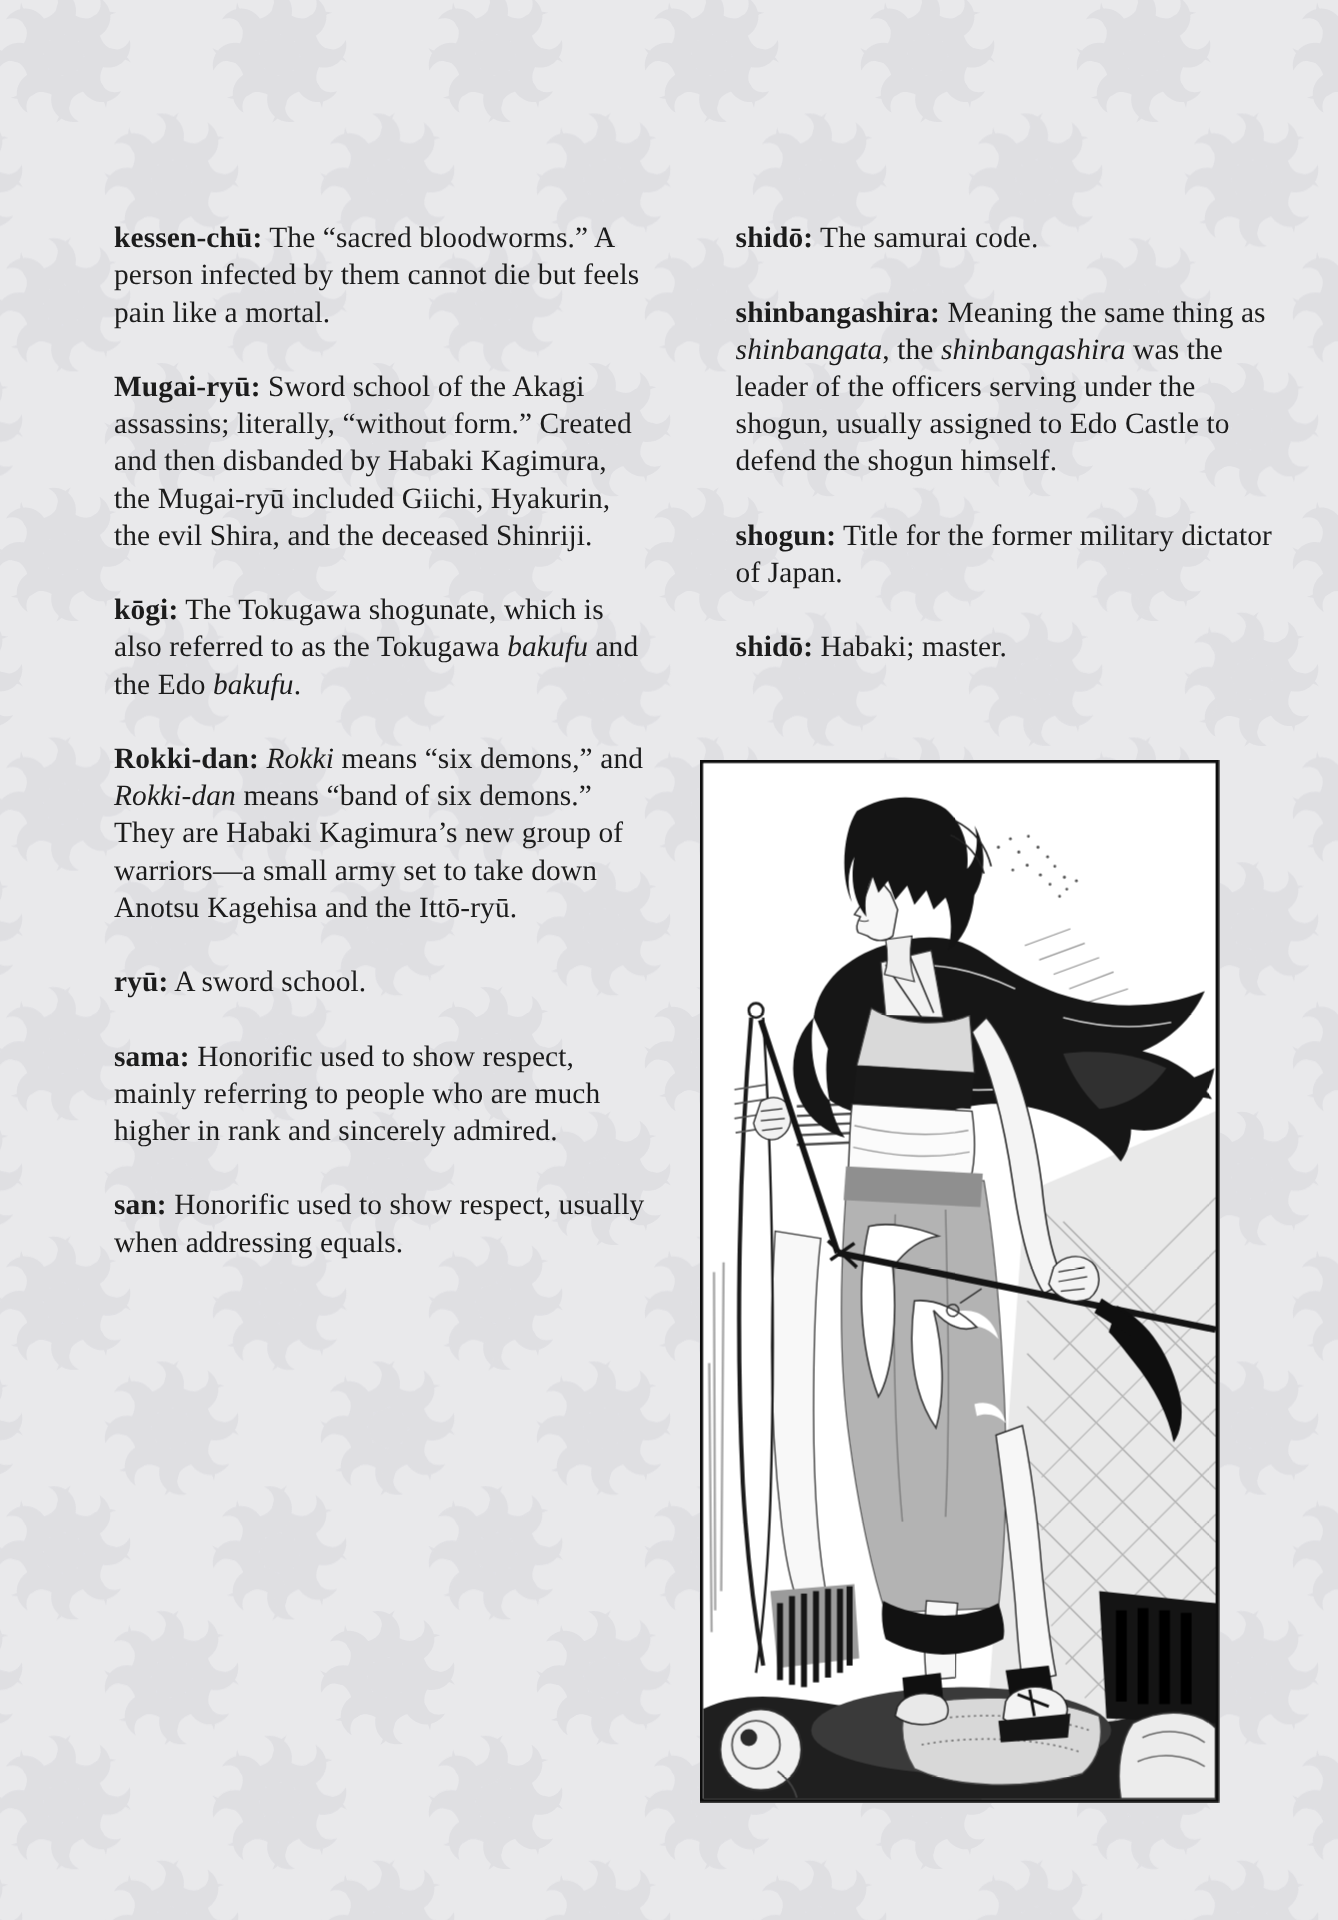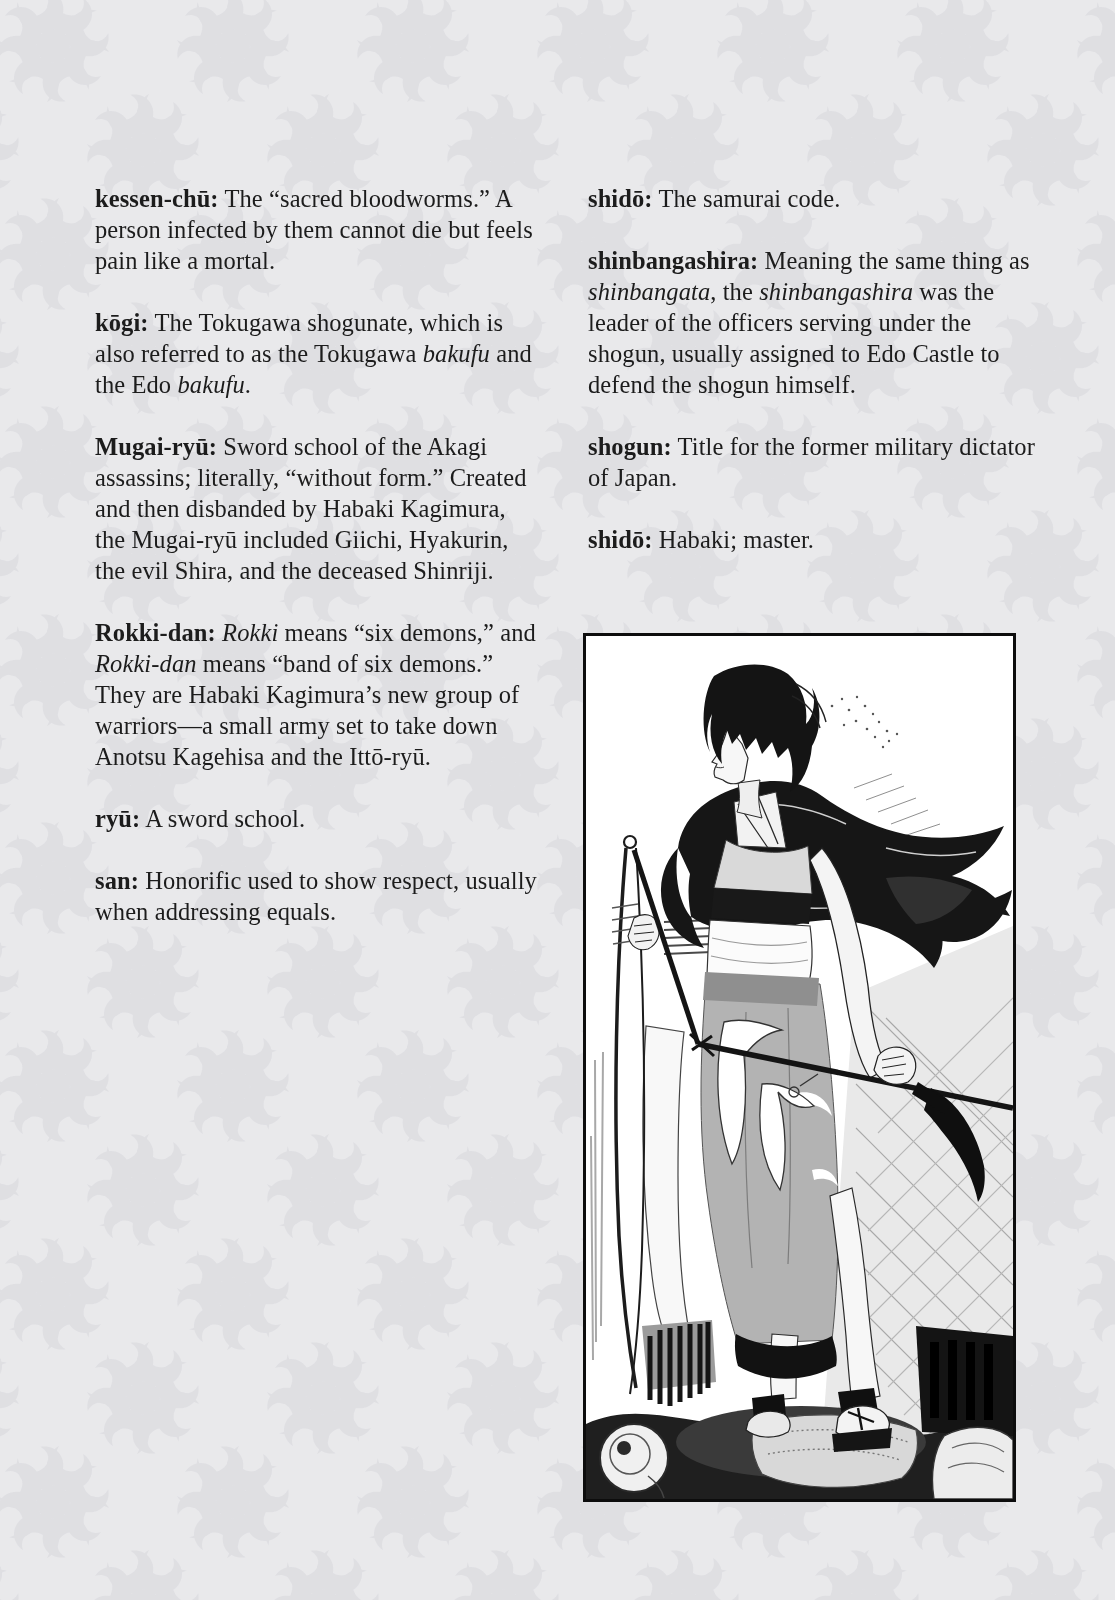--- a/index.html
+++ b/index.html
@@ -4,21 +4,21 @@
 <style>
   html,body{margin:0;padding:0;}
   body{width:1115px;height:1600px;position:relative;overflow:hidden;
        background:#e9e9eb;color:#1c1c1c;
        font-family:"Liberation Serif","DejaVu Serif",serif;}
   .page{position:absolute;inset:0;width:1094px;height:1600px;}
   svg.bg{position:absolute;left:0;top:0;width:1115px;height:1600px;display:block;}
   .col{position:absolute;top:183px;width:447px;font-size:24.5px;line-height:31px;
        letter-spacing:0.1px;}
   .col-left{left:95px;}
-  .col-right{left:588px;}
+  .col-right{left:613px;}
   .entry{margin:0 0 31px 0;}
   .entry b{font-weight:bold;}
   .entry i{font-style:italic;}
   .panel{position:absolute;left:583px;top:633px;width:433px;height:869px;
          box-sizing:border-box;background:#ffffff;border:3px solid #0d0d0d;}
   .panel svg{width:100%;height:100%;display:block;}
 </style>
 </head>
 <body style="background: rgb(233, 233, 235); color: rgb(28, 28, 28);">
 
@@ -174,24 +174,25 @@
         <use href="#motif" x="413" y="1710"></use>
         <use href="#motif" x="593" y="1710"></use>
         <use href="#motif" x="773" y="1710"></use>
         <use href="#motif" x="953" y="1710"></use>
         <use href="#motif" x="1133" y="1710"></use>
       </g>
   </svg>
 
   <div class="col col-left">
       <p class="entry"><b>kessen-chū:</b><span><span> The “sacred bloodworms.” A person infected by them cannot die but feels pain like a mortal.</span></span></p>
+      <p class="entry"><b>Mugai-ryū:</b><span><span> Sword school of the Akagi assassins; literally, “without form.” Created and then disbanded by Habaki Kagimura, the Mugai-ryū included Giichi, Hyakurin, the evil Shira, and the deceased Shinriji.</span></span></p>
       <p class="entry"><b>kōgi:</b><span><span> The Tokugawa shogunate, which is also referred to as the Tokugawa </span><i>bakufu</i><span> and the Edo </span><i>bakufu</i><span>.</span></span></p>
-      <p class="entry"><b>Mugai-ryū:</b><span><span> Sword school of the Akagi assassins; literally, “without form.” Created and then disbanded by Habaki Kagimura, the Mugai-ryū included Giichi, Hyakurin, the evil Shira, and the deceased Shinriji.</span></span></p>
       <p class="entry"><b>Rokki-dan:</b><span><span> </span><i>Rokki</i><span> means “six demons,” and </span><i>Rokki-dan</i><span> means “band of six demons.” They are Habaki Kagimura’s new group of warriors—a small army set to take down Anotsu Kagehisa and the Ittō-ryū.</span></span></p>
       <p class="entry"><b>ryū:</b><span><span> A sword school.</span></span></p>
+      <p class="entry"><b>sama:</b><span><span> Honorific used to show respect, mainly referring to people who are much higher in rank and sincerely admired.</span></span></p>
       <p class="entry"><b>san:</b><span><span> Honorific used to show respect, usually when addressing equals.</span></span></p>
     </div>
 
   <div class="col col-right">
       <p class="entry"><b>shidō:</b><span><span> The samurai code.</span></span></p>
       <p class="entry"><b>shinbangashira:</b><span><span> Meaning the same thing as </span><i>shinbangata</i><span>, the </span><i>shinbangashira</i><span> was the leader of the officers serving under the shogun, usually assigned to Edo Castle to defend the shogun himself.</span></span></p>
       <p class="entry"><b>shogun:</b><span><span> Title for the former military dictator of Japan.</span></span></p>
       <p class="entry"><b>shidō:</b><span><span> Habaki; master.</span></span></p>
     </div>
 

